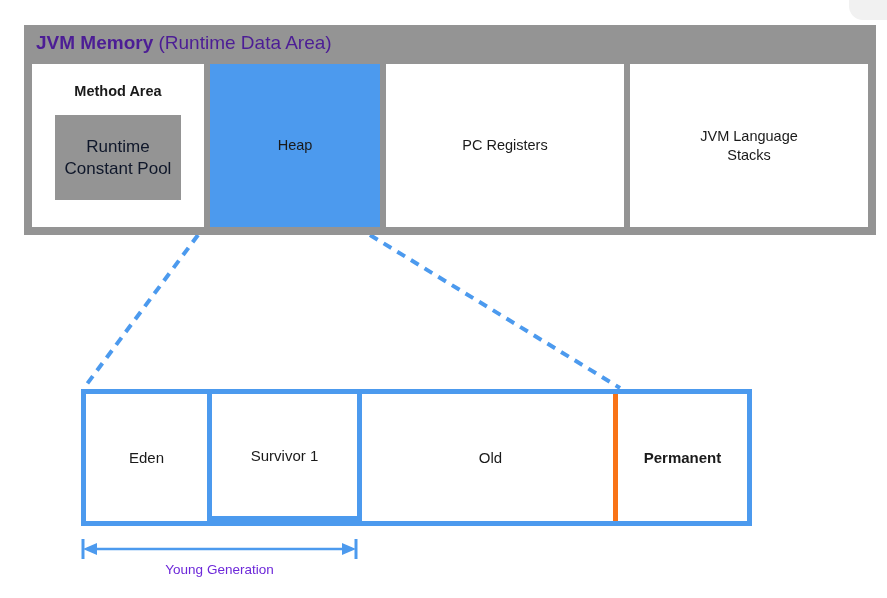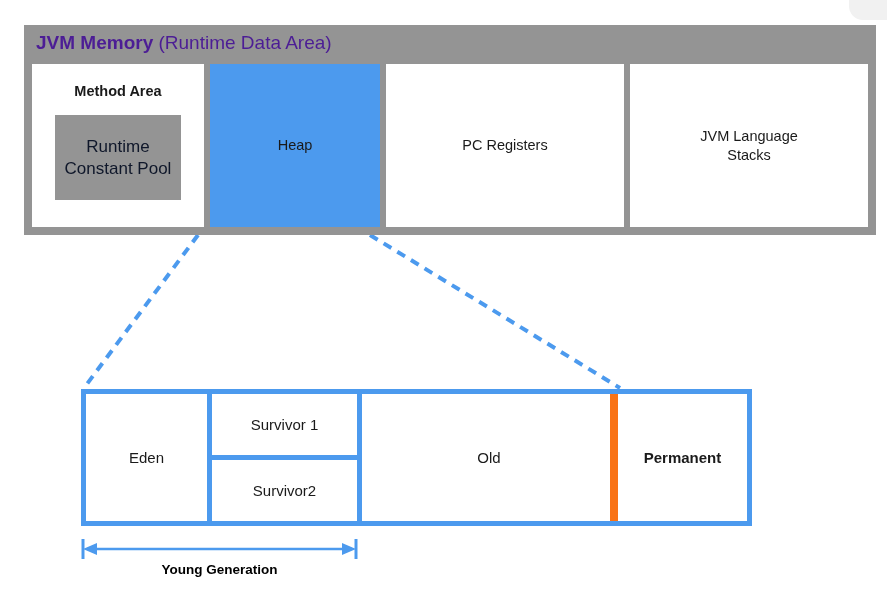--- a/index.html
+++ b/index.html
@@ -153,21 +153,21 @@
     border-right: 5px solid #4c9aee;
   }
   .hd-survivors .hd-cell {
     flex: 1 1 0;
   }
   .hd-survivors .hd-cell.top {
     border-bottom: 5px solid #4c9aee;
   }
   .hd-old {
     flex: 1 1 auto;
-    border-right: 8px solid #f97316;
+    border-right: 5px solid #f97316;
     margin-left: 6px;
   }
   .hd-perm {
     flex: 0 0 129px;
     font-weight: bold;
   }
 
   
   .young-gen {
     position: absolute;
@@ -177,22 +177,22 @@
     z-index: 2;
   }
   .yg-arrow-svg {
     display: block;
     width: 277px;
     height: 22px;
   }
   .yg-label {
     text-align: center;
     font-size: 13.5px;
-    font-weight: bold;
-    color: #000000;
+    font-weight: normal;
+    color: #6d28d9;
     margin-top: 2px;
     line-height: 1.2;
   }
 </style>
 </head>
 <body>
 
 <div class="corner-artifact"></div>
 
 <svg class="connector-svg" viewBox="0 0 887 598" xmlns="http://www.w3.org/2000/svg">
@@ -240,23 +240,20 @@
 <div class="heap-detail">
 
   <div class="hd-cell hd-eden">
     <span>Eden</span>
   </div>
 
   <div class="hd-survivors">
     <div class="hd-cell top">
       <span>Survivor 1</span>
     </div>
-    <div class="hd-cell">
-      <span>Survivor2</span>
-    </div>
   </div>
 
   <div class="hd-cell hd-old">
     <span>Old</span>
   </div>
 
   <div class="hd-cell hd-perm">
     <span>Permanent</span>
   </div>
 

